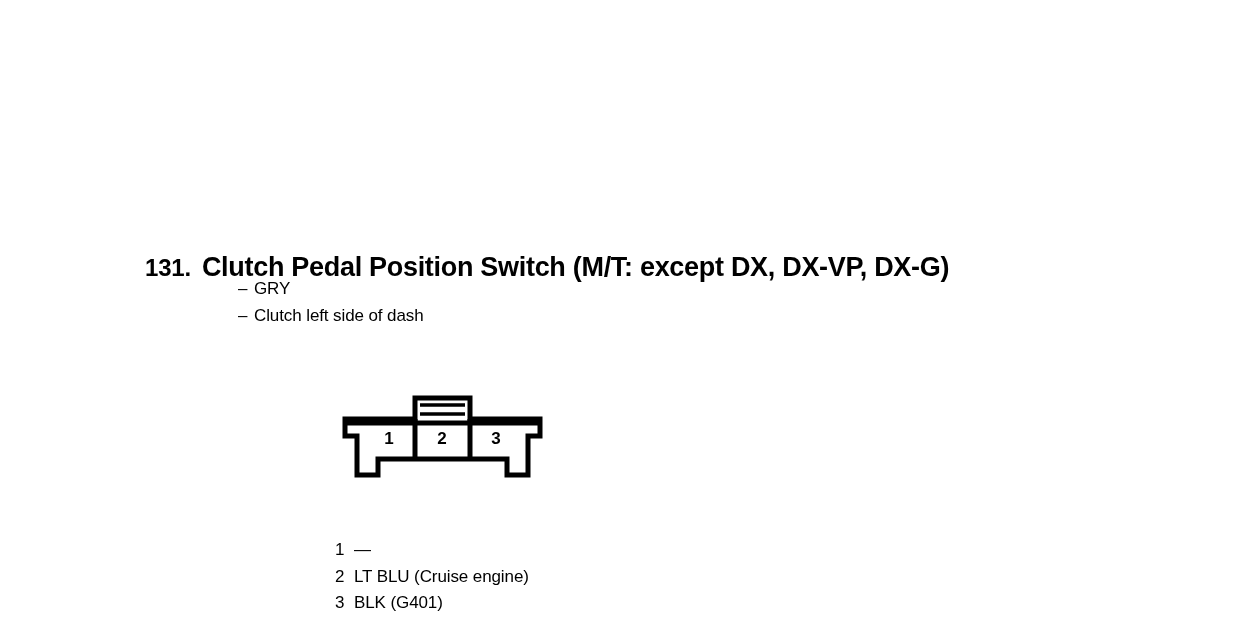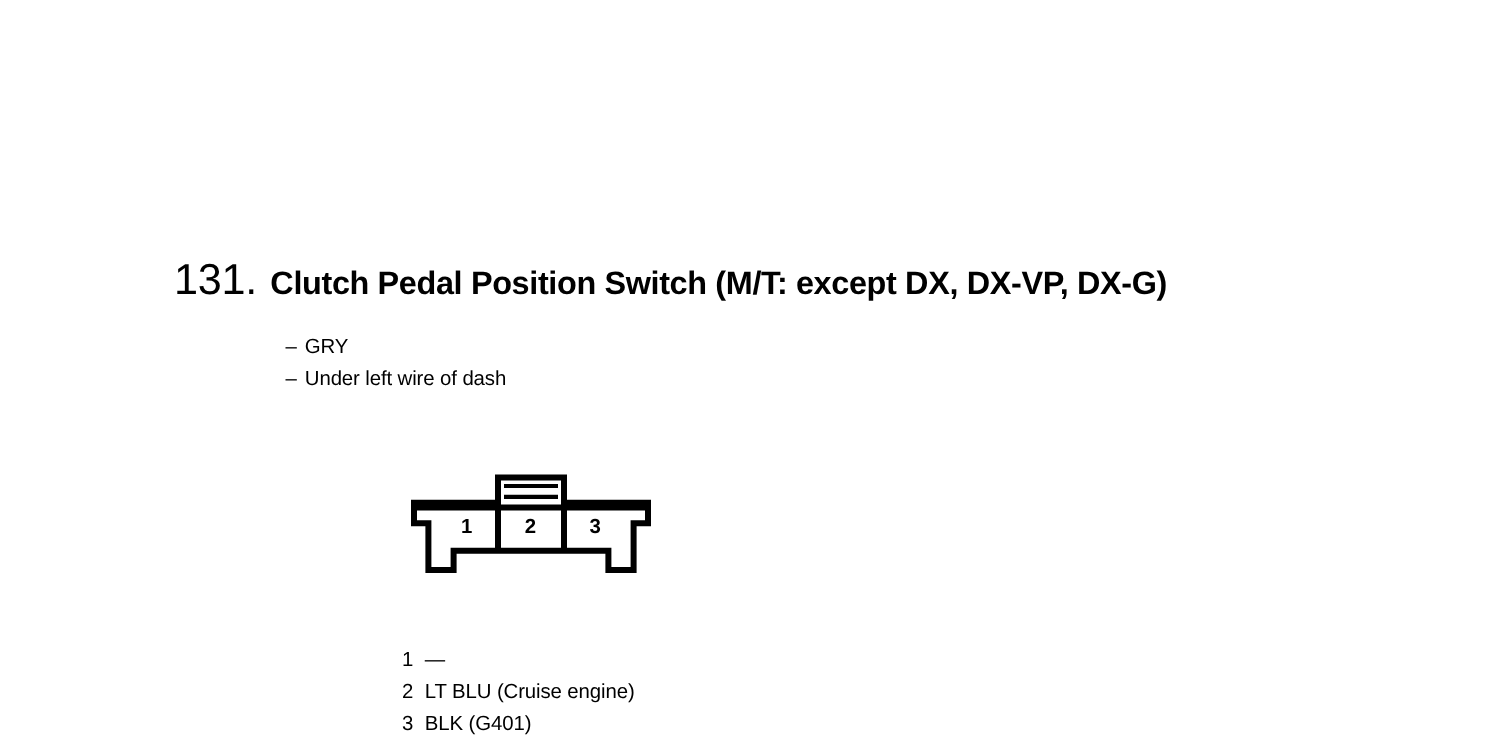--- a/index.html
+++ b/index.html
@@ -21,29 +21,30 @@
   
   .entry-heading {
     position: absolute;
     left: 145px;
     top: 212px;
     display: flex;
     align-items: baseline;
     white-space: nowrap;
   }
   .entry-number {
-    font-size: 36px;
-    font-weight: normal;
+    font-size: 24px;
+    font-weight: bold;
     letter-spacing: -0.2px;
   }
   .entry-title {
     font-size: 27px;
     font-weight: bold;
     margin-left: 11px;
     letter-spacing: -0.3px;
+    margin-top: 40px;
   }
 
   
   .attr-list {
     position: absolute;
     left: 222px;
     top: 260px;
     list-style: none;
     margin: 16px;
     padding: 0;
@@ -108,21 +109,21 @@
 <div class="entry-heading">
   <span class="entry-number">131.</span>
   <span class="entry-title">Clutch Pedal Position Switch (M/T: except DX, DX-VP, DX-G)</span>
 </div>
 
 <ul class="attr-list">
   <li class="attr-item">
     <span class="attr-dash">–</span><span>GRY</span>
   </li>
   <li class="attr-item">
-    <span class="attr-dash">–</span><span>Under left wire of dash</span>
+    <span class="attr-dash">–</span><span>Clutch left side of dash</span>
   </li>
 </ul>
 
 <div class="connector-figure">
   <svg width="206" height="100" viewBox="0 0 206 100" xmlns="http://www.w3.org/2000/svg">
 
     <path fill="none" stroke="#000000" stroke-width="5" stroke-linejoin="miter" d="M 71 8
              L 126 8
              L 126 29
              L 196 29

